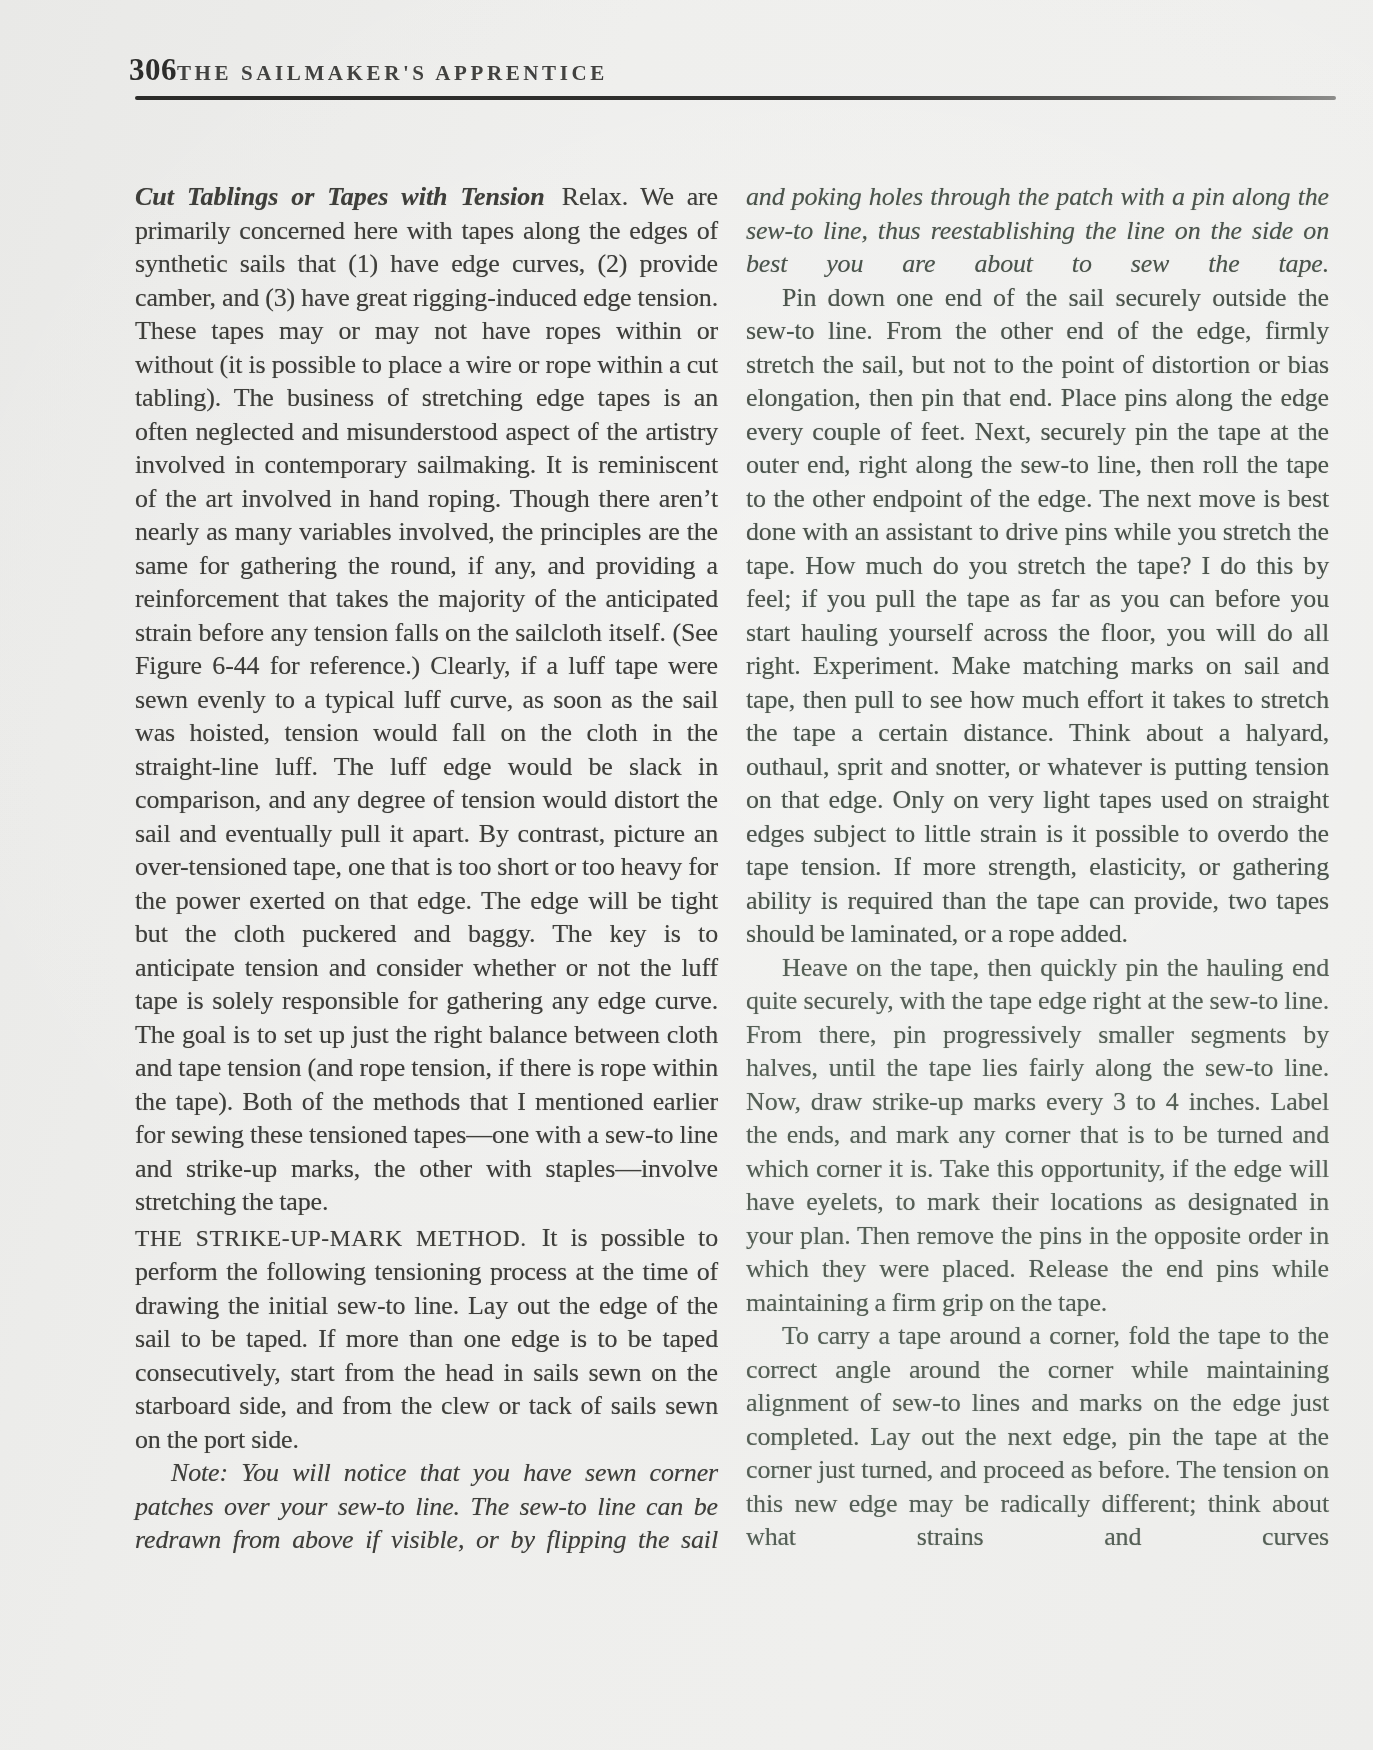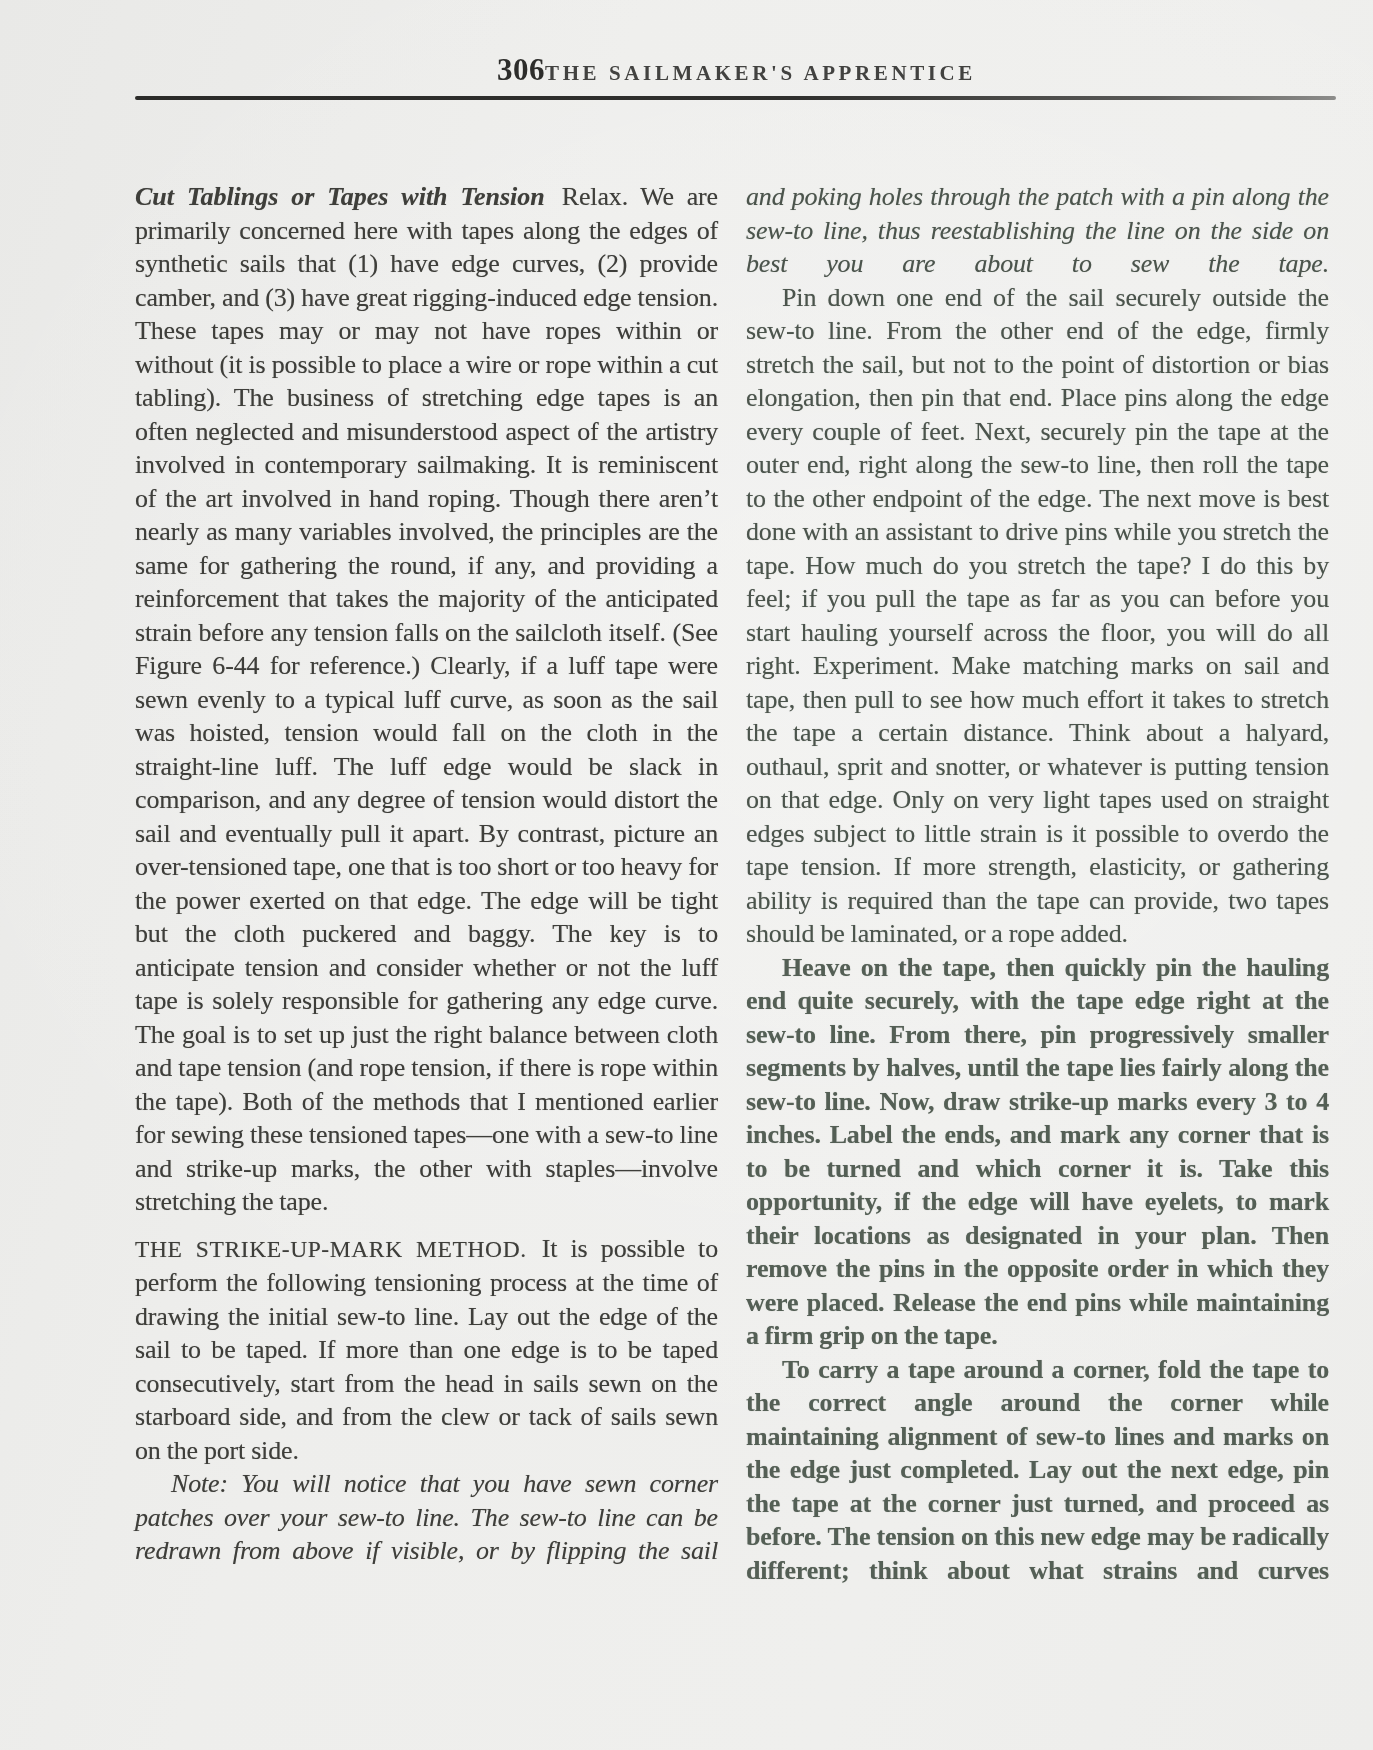--- a/index.html
+++ b/index.html
@@ -14,24 +14,24 @@
     background:
       radial-gradient(ellipse 1400px 1200px at 62% 38%, rgba(255,255,255,0.28), rgba(255,255,255,0) 70%),
       linear-gradient(105deg, #e9e9e7 0%, #eeeeec 35%, #efefed 70%, #ededeb 100%);
     font-family: "Liberation Serif", "DejaVu Serif", serif;
   }
 
   
   .running-head {
     position: absolute;
     top: 52px;
-    left: 136px;
+    left: 129px;
     width: 1201px;
     display: flex;
-    justify-content: center;
+    justify-content: flex-start;
     align-items: baseline;
   }
   .page-number {
     font-size: 31px;
     font-weight: bold;
     color: #2d2d2b;
     letter-spacing: 0.5px;
   }
   .book-title {
     font-size: 21px;
@@ -64,25 +64,25 @@
     font-size: 26px;
     line-height: 33.5px;
     text-align: justify;
     hyphens: auto;
     -webkit-hyphens: auto;
     word-spacing: -0.4px;
     letter-spacing: -0.15px;
   }
   .col-left  { color: #3e3e3a; text-shadow: 0 0 0.7px rgba(62,62,58,0.45); }
   .col-right { color: #4b544c; text-shadow: 0 0 0.8px rgba(75,84,76,0.45); }
-  .col-right .fade { color: #545f55; font-weight: bold; }
+  .col-right .fade { color: #545f55; }
 
   p { margin: 0; }
   p.indent { text-indent: 36px; }
-  p.gap-above { margin-top: 13px; }
+  p.gap-above { margin-top: 2px; }
   p.fill-last { text-align-last: justify; }
 
   .lead-bold-italic {
     font-weight: bold;
     font-style: italic;
     margin-right: 17px;
     letter-spacing: 0;
   }
   .subhead-caps {
     font-size: 23.5px;

